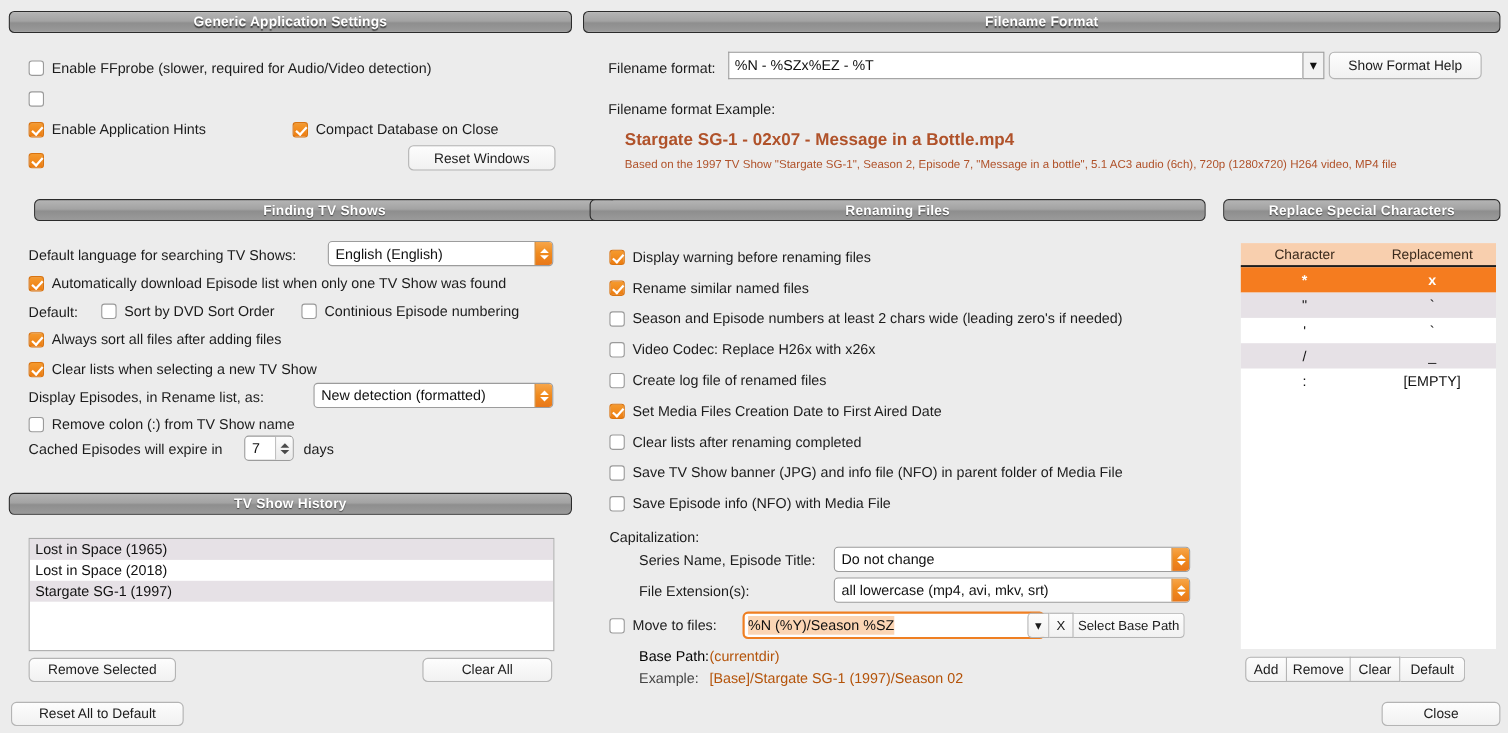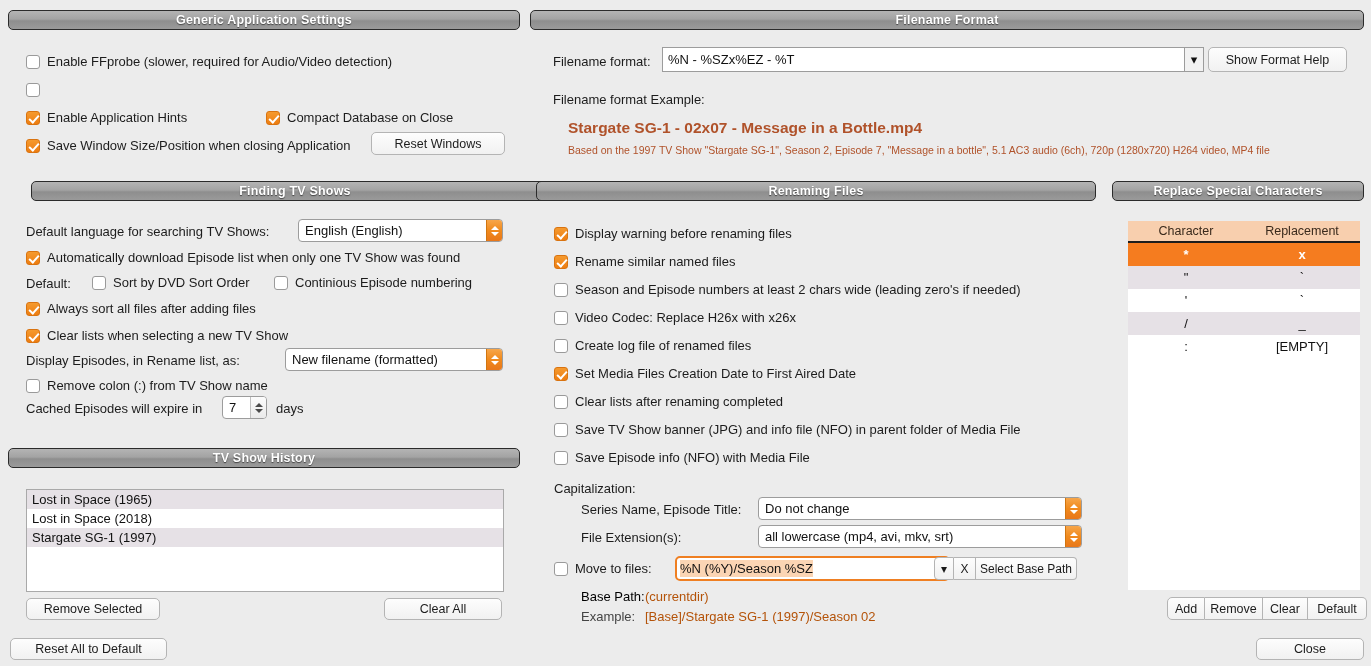--- a/index.html
+++ b/index.html
@@ -223,21 +223,20 @@
 </div>
 <div class="panel" style="left:266px; top:109px;">
   <div class="cb-row" style="height:17px;">
     <span class="cbox on"></span>
     <span class="cb-label">Compact Database on Close</span>
   </div>
 </div>
 <div class="panel" style="left:26px; top:137px;">
   <div class="cb-row" style="height:17px;">
     <span class="cbox on"></span>
-    <span class="cb-label">Save Window Size/Position when closing Application</span>
   </div>
 </div>
 <div class="btn panel" style="left:371px; top:132px; width:134px; height:23px;">Reset Windows</div>
 
 <div class="panel" style="left:8px; top:181px; width:528px;margin-left:23px;">
   <div class="grp-header">Finding TV Shows</div>
 </div>
 
 <div class="panel lbl" style="left:26px; top:224px;">Default language for searching TV Shows:</div>
 <div class="combo panel" style="left:298px; top:219px; width:205px;">
@@ -277,21 +276,21 @@
 </div>
 <div class="panel" style="left:26px; top:327px;">
   <div class="cb-row" style="height:17px;">
     <span class="cbox on"></span>
     <span class="cb-label">Clear lists when selecting a new TV Show</span>
   </div>
 </div>
 
 <div class="panel lbl" style="left:26px; top:353px;">Display Episodes, in Rename list, as:</div>
 <div class="combo panel" style="left:285px; top:348px; width:218px;">
-  <div class="val">New filename (formatted)</div>
+  <div class="val">New detection (formatted)</div>
   <div class="spin">
       <i class="up"></i>
       <i class="down"></i>
     </div>
 </div>
 
 <div class="panel" style="left:26px; top:377px;">
   <div class="cb-row" style="height:17px;">
     <span class="cbox"></span>
     <span class="cb-label">Remove colon (:) from TV Show name</span>
@@ -460,19 +459,19 @@
     <div>/</div>
     <div>_</div>
   </div>
   <div class="rsc-row">
     <div>:</div>
     <div>[EMPTY]</div>
   </div>
 </div>
 
 <div class="panel" style="left:1132px; top:597px; display:flex;">
-  <div class="btn" style="width:38px; height:23px; border-radius:5px 0 0 5px;margin-left:35px;">Add</div>
+  <div class="btn" style="width:38px; height:23px; border-radius:5px 0 0 5px;">Add</div>
   <div class="btn" style="width:58px; height:23px; border-radius:0; border-left:0;">Remove</div>
   <div class="btn" style="width:45px; height:23px; border-radius:0; border-left:0;">Clear</div>
   <div class="btn" style="width:59px; height:23px; border-radius:0 5px 5px 0; border-left:0;">Default</div>
 </div>
 
 <div class="btn panel" style="left:1256px; top:638px; width:108px; height:22px;">Close</div>
 
 </body></html>

